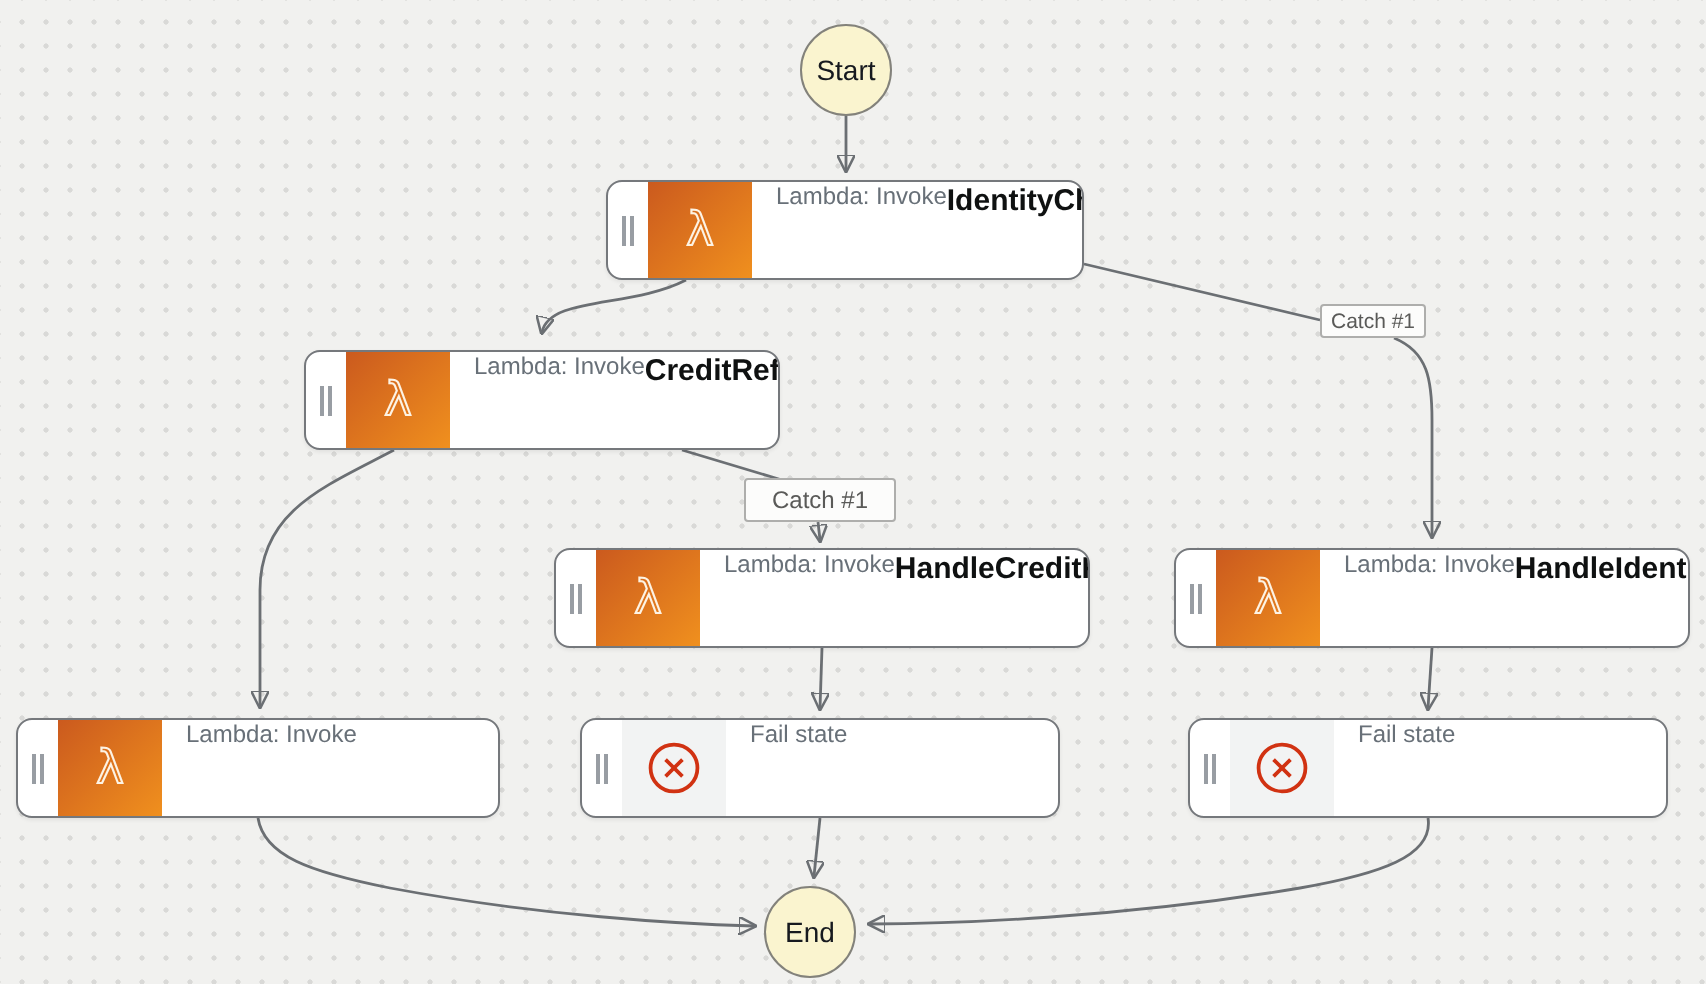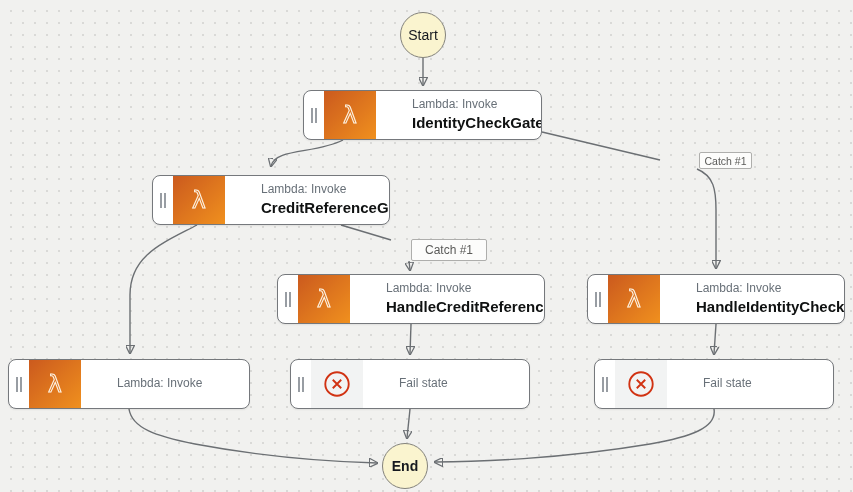--- a/index.html
+++ b/index.html
@@ -19,37 +19,37 @@
     position:absolute; height:50px; box-sizing:border-box;
     background:#fff; border:1px solid #75787c; border-radius:8px;
     display:flex; align-items:stretch; overflow:hidden;
     box-shadow:0 1px 2px rgba(0,0,0,0.07); cursor:pointer;
   }
   .grip { width:20px; flex:0 0 20px; display:flex; align-items:center; justify-content:center; gap:2.5px; cursor:grab; }
   .grip i { display:block; width:1.5px; height:15px; background:#989da3; }
   .nicon { width:52px; flex:0 0 52px; display:flex; align-items:center; justify-content:center; }
   .nicon.lambda { background:linear-gradient(135deg, var(--lam1,#cb5a1e) 0%, var(--lam2,#f0901e) 100%); }
   .nicon.fail { background:#f2f3f3; }
-  .ntext { display:flex; flex-direction:column; justify-content:center; padding:0 14px 0 12px;margin-left:24px; }
+  .ntext { display:flex; justify-content:center; padding:0 14px 0 12px; }
   .ntype { font-size:12px; color:#687078; line-height:1.3; white-space:nowrap; }
   .nname { font-size:15px; font-weight:bold; color:#0f1111; line-height:1.35; white-space:nowrap; }
 
   .terminal {
     position:absolute; width:46px; height:46px; border-radius:50%; box-sizing:border-box;
     background:var(--term,#faf4cf); border:1.5px solid #83827b;
     display:flex; align-items:center; justify-content:center;
     font-size:14px; color:#16191f;
   }
   #start-node { left:400px; top:12px; }
-  #end-node   { left:382px; top:443px;font-weight:bold; }
+  #end-node   { left:382px; top:443px; }
 
   .edge-label {
     position:absolute; box-sizing:border-box;
     background:#fcfcfb; border:1px solid #aeaeac; border-radius:2px;
-    color:#5a5a58; display:flex; align-items:center; justify-content:center; white-space:nowrap;margin-left:39px;
+    color:#5a5a58; display:flex; align-items:center; justify-content:center; white-space:nowrap;
   }
   #catch-left  { left:372px; top:239px; width:76px; height:22px; font-size:12px; }
   #catch-right { left:660px; top:152px; width:53px; height:17px; font-size:10.5px; }
 
   
   #n0 { left:303px; top:90px;  width:239px; }
   #n1 { left:152px; top:175px; width:238px; }
   #n2 { left:277px; top:274px; width:268px; }
   #n3 { left:587px; top:274px; width:258px; }
   #n4 { left:8px;   top:359px; width:242px; }

